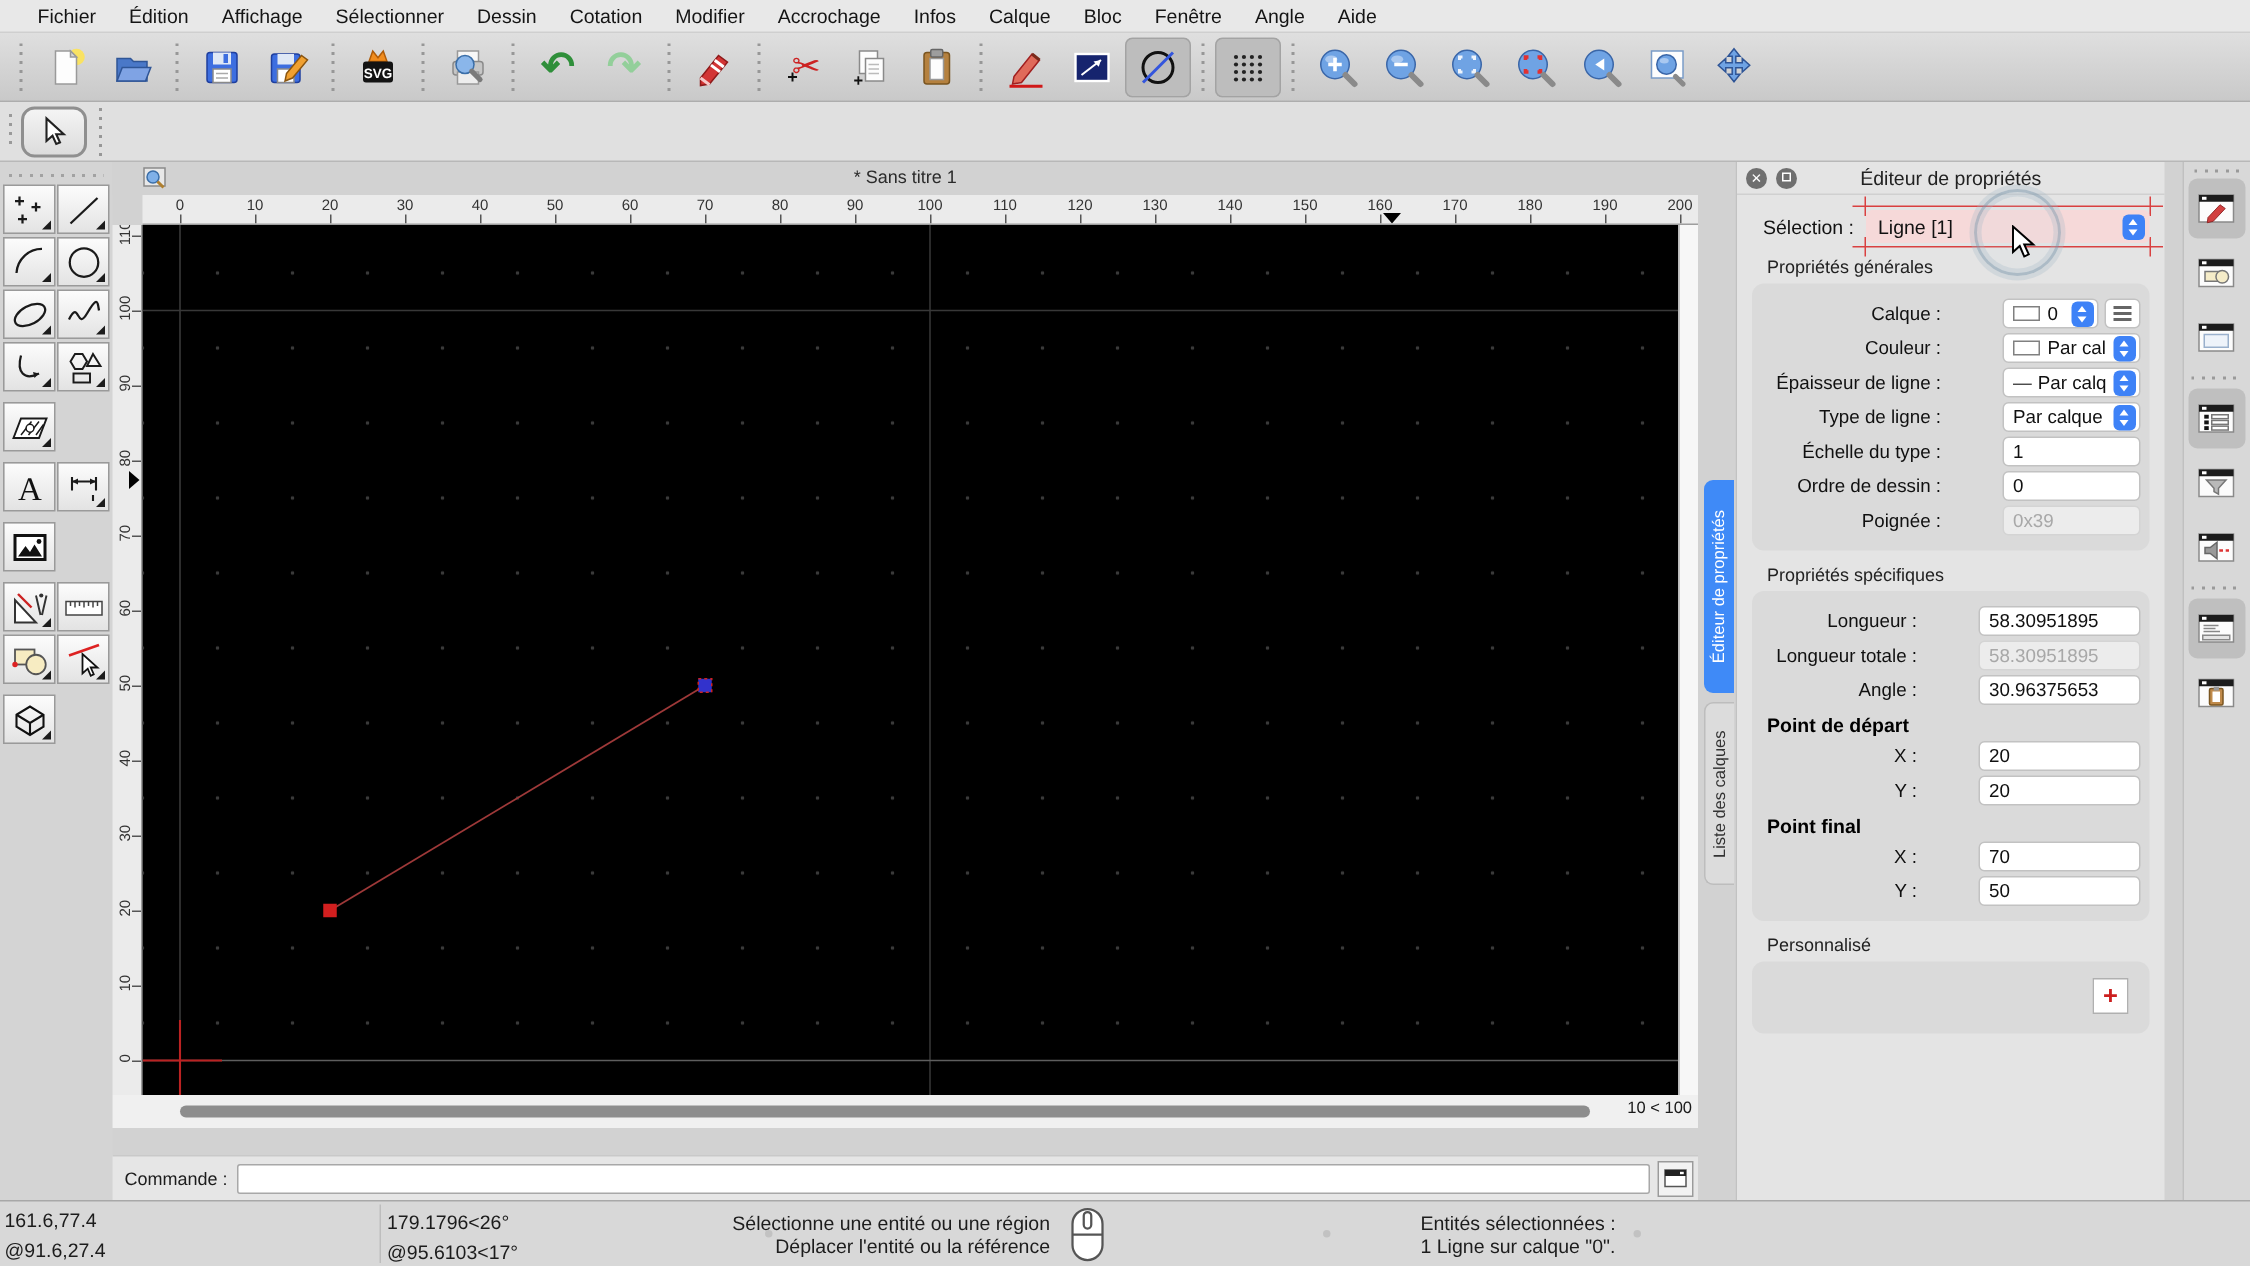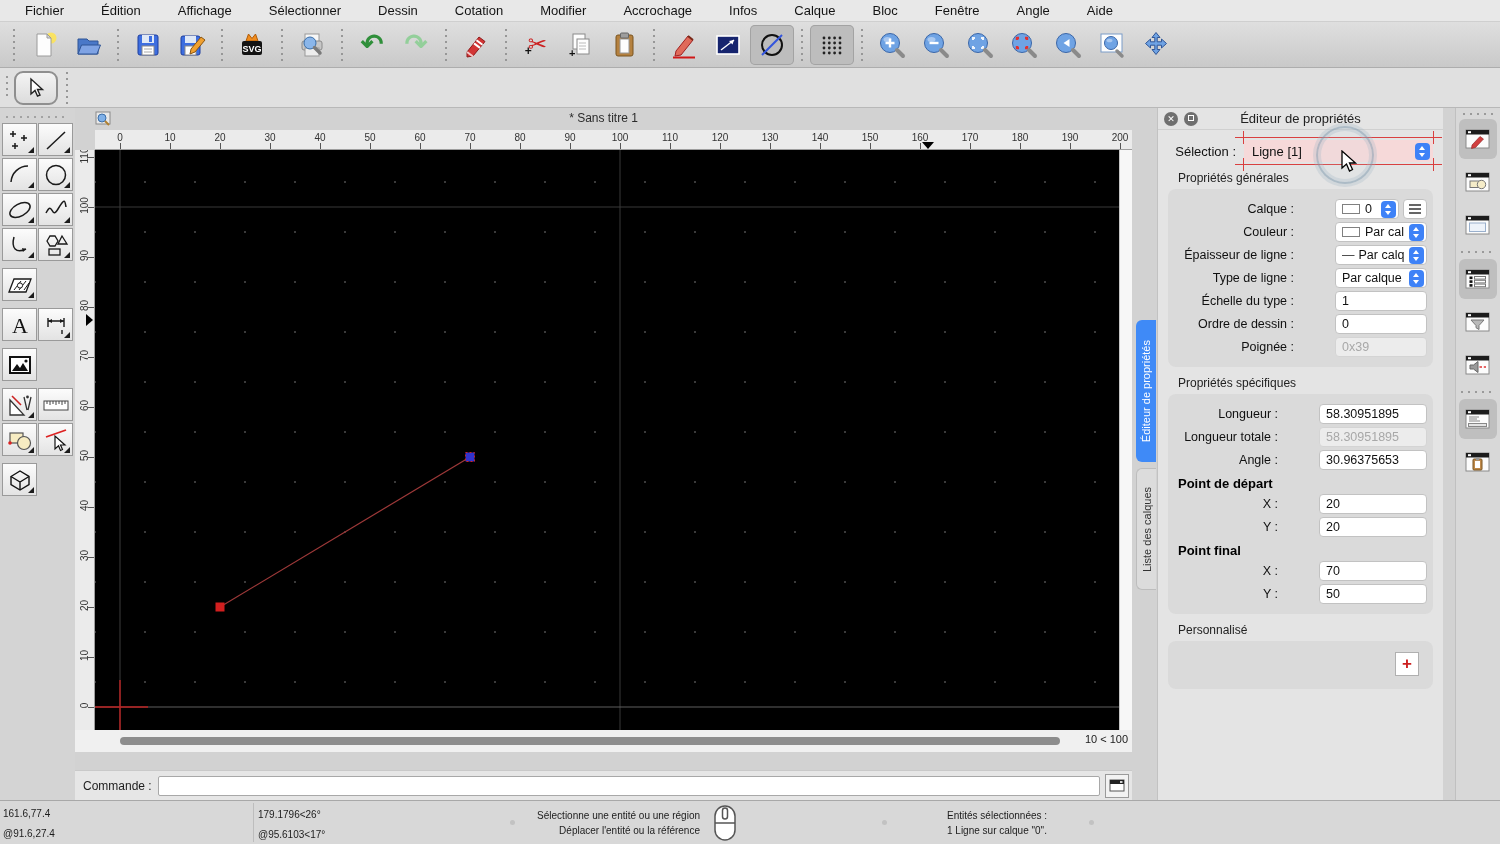--- a/index.html
+++ b/index.html
@@ -3,21 +3,21 @@
 <meta charset="utf-8">
 <style>
   * { margin:0; padding:0; box-sizing:border-box; }
   html,body { width:1500px; height:844px; }
   body { font-family:"Liberation Sans", sans-serif; background:#d2d2d2; }
   #app { position:relative; width:1500px; height:844px; background:#d2d2d2; overflow:hidden; }
 
   
   .menubar { position:absolute; left:0; top:0; width:1500px; height:22px; background:#e8e8e8;
     border-bottom:1px solid #cfcfcf; display:flex; align-items:center; padding-left:14px;
-    font-size:13px; color:#141414;gap:15px; }
+    font-size:13px; color:#141414; }
   .menubar .mitem { padding:0 11px; cursor:default; }
 
   
   .toolbar1 { position:absolute; left:0; top:22px; width:1500px; height:46px;
     background:linear-gradient(#dfdfdf,#c9c9c9); border-bottom:1px solid #adadad;
     display:flex; align-items:center; padding-left:6px; }
   .tbtn { width:44px; height:40px; display:flex; align-items:center; justify-content:center; flex:0 0 auto; }
   .tbtn.pressed { background:#bdbdbd; border-radius:5px; box-shadow:inset 0 0 0 1px #a3a3a3; }
   .tsep { width:2px; height:32px; margin:0 7px; flex:0 0 auto;
     background-image:repeating-linear-gradient(to bottom,#979797 0 2px,transparent 2px 6px); }
@@ -152,21 +152,21 @@
   .dock { position:absolute; left:1455px; top:108px; width:45px; height:692px; background:#d8d8d8; border-left:1px solid #c0c0c0; padding-top:3px; }
   .dock-dots { height:2px; margin:2px 7px 4px;
     background-image:repeating-linear-gradient(to right,#9a9a9a 0 2px,transparent 2px 7px); }
   .dbtn { width:38px; height:40px; margin:3px auto; border-radius:6px; display:flex; align-items:center; justify-content:center; }
   .dbtn.pressed { background:#bfbfbf; }
   .dsep { height:2px; margin:6px 5px;
     background-image:repeating-linear-gradient(to right,#9a9a9a 0 2px,transparent 2px 7px); }
 
   
   .statusbar { position:absolute; left:0; top:800px; width:1500px; height:44px; background:#d8d8d8;
-    border-top:1px solid #a8a8a8; font-size:10px; color:#1c1c1c; }
+    border-top:1px solid #a8a8a8; font-size:13px; color:#1c1c1c; }
   .sb-abs { position:absolute; line-height:15px; }
   .sb-xy { left:3px; top:5px; }
   .sb-sep { position:absolute; left:253px; top:2px; bottom:2px; width:1px; background:#bdbdbd; }
   .sb-polar { left:258px; top:6px; }
   .sb-polar div + div, .sb-xy div + div { margin-top:5px; }
   .sb-hint { left:418px; top:7px; width:282px; text-align:right; }
   .sb-mouse { position:absolute; left:712px; top:2px; }
   .sb-sel { left:947px; top:7px; }
   .sb-dot { position:absolute; width:5px; height:5px; border-radius:50%; background:#c2c2c2; top:19px; }
 </style>

